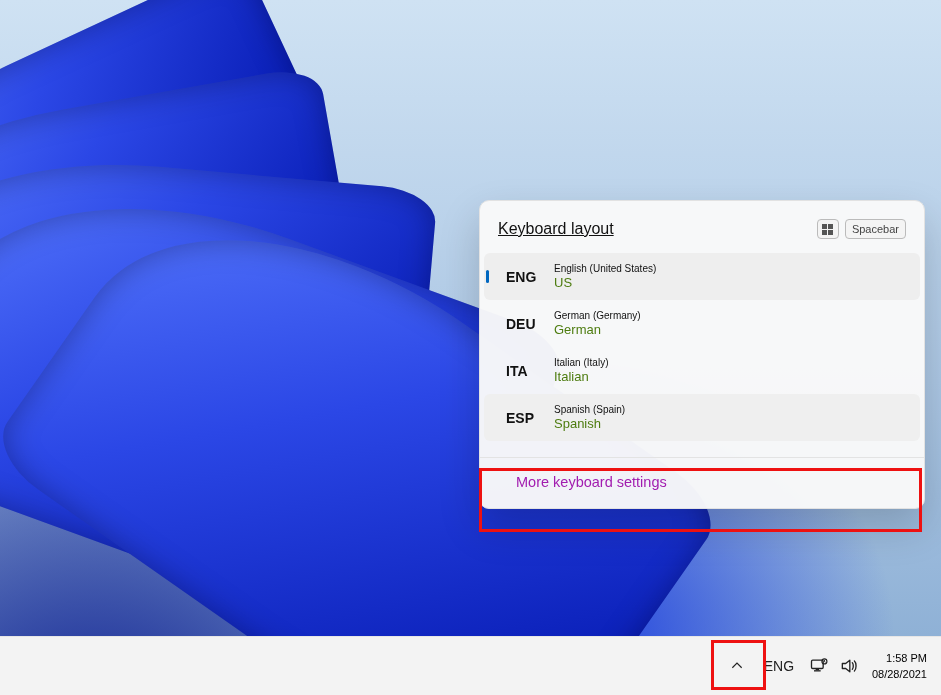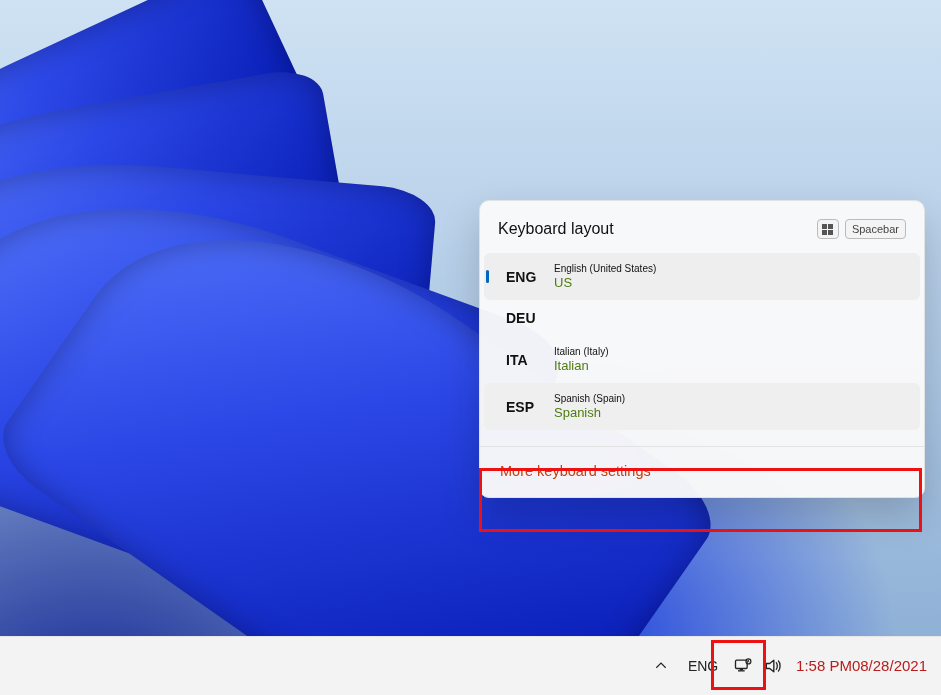--- a/index.html
+++ b/index.html
@@ -31,35 +31,35 @@
       position: absolute; left: 0; bottom: 0; width: 941px; height: 59px;
       background: #f3f3f3; display: flex; align-items: center;
       justify-content: flex-end; padding: 0 6px;
       border-top: 1px solid #e6e6e6;
     }
     .tray { display: flex; align-items: center; gap: 0; }
     .tray-btn { height: 46px; display: flex; align-items: center; justify-content: center; cursor: pointer; }
     .chevup { width: 34px; }
     .lang { width: 50px; font-size: 14px; color: #222; }
     .neticon, .sndicon { width: 30px; color: #222; }
-    .datetime { display: flex; flex-direction: row; align-items: flex-end; justify-content: center; padding: 0 8px; line-height: 16px; font-size: 15px; color: #b91c1c; }
+    .datetime { display: flex; flex-direction: column; align-items: flex-end; justify-content: center; padding: 0 8px; line-height: 16px; font-size: 11px; color: #000000; }
 
     .red-hl { position: absolute; border: 3px solid #e11; pointer-events: none; }
     .hl-lang { left: 711px; top: 640px; width: 55px; height: 50px; }
     .hl-esp  { left: 479px; top: 468px; width: 443px; height: 64px; }
 
     
     .flyout {
       position: absolute; right: 16px; top: 200px; width: 446px;
       background: rgba(249,249,249,.97); border: 1px solid #e2e2e2;
       border-radius: 10px; box-shadow: 0 18px 40px rgba(0,0,0,.18);
       overflow: hidden;
     }
     .fly-hdr { display: flex; align-items: center; gap: 10px; padding: 18px 18px 14px; }
-    .fly-title { font-size: 16px; color: #111; }
+    .fly-title { font-size: 16px; color: #111; text-decoration: underline; }
     .kbds { display: flex; gap: 6px; margin-left: auto; align-items: center; }
     .kbd {
       display: inline-flex; align-items: center; justify-content: center;
       border: 1px solid #bbb; border-radius: 4px; background: #f4f4f4;
       font-size: 11px; color: #444; padding: 1px 6px; height: 20px;
     }
     .kbd.winkey { width: 22px; padding: 0; }
     .winlogo { display: grid; grid-template-columns: 5px 5px; grid-template-rows: 5px 5px; gap: 1px; }
     .winlogo span { background: #555; }
 
@@ -72,21 +72,21 @@
     .lang-item.selected { background: #eeeeee; }
     .lang-item.selected::before {
       content: ""; position: absolute; left: 2px; top: 17px; bottom: 17px;
       width: 3px; background: #0067c0; border-radius: 2px;
     }
     .lang-abbr { font-size: 14px; font-weight: 600; color: #111; text-align: left; padding-left: 22px; }
     .lang-name { font-size: 10px; color: #111; }
     .lang-sub  { font-size: 13px; color: #4d7c0f; margin-top: 1px; }
 
     .sep { height: 1px; background: #e3e3e3; margin: 10px 0 0; }
-    .more { padding: 16px 20px 18px; font-size: 14.5px; color: #c2410c; cursor: pointer; }
+    .more { padding: 16px 20px 18px; font-size: 14.5px; color: #a21caf; cursor: pointer; margin-left: 16px; }
   </style>
 </head>
 <body>
 
 <div class="desktop">
   <div class="petal p1"></div>
   <div class="petal p2"></div>
   <div class="petal p3"></div>
   <div class="petal p4"></div>
   <div class="petal p5"></div>
@@ -111,20 +111,24 @@
   <div class="lang-list" id="lang-list">
       <div class="lang-item selected">
         <div class="lang-abbr">ENG</div>
         <div>
           <div class="lang-name">English (United States)</div>
           <div class="lang-sub">US</div>
         </div>
       </div>
       <div class="lang-item">
         <div class="lang-abbr">DEU</div>
+        <div>
+          <div class="lang-name">German (Germany)</div>
+          <div class="lang-sub">German</div>
+        </div>
       </div>
       <div class="lang-item">
         <div class="lang-abbr">ITA</div>
         <div>
           <div class="lang-name">Italian (Italy)</div>
           <div class="lang-sub">Italian</div>
         </div>
       </div>
       <div class="lang-item hover">
         <div class="lang-abbr">ESP</div>

